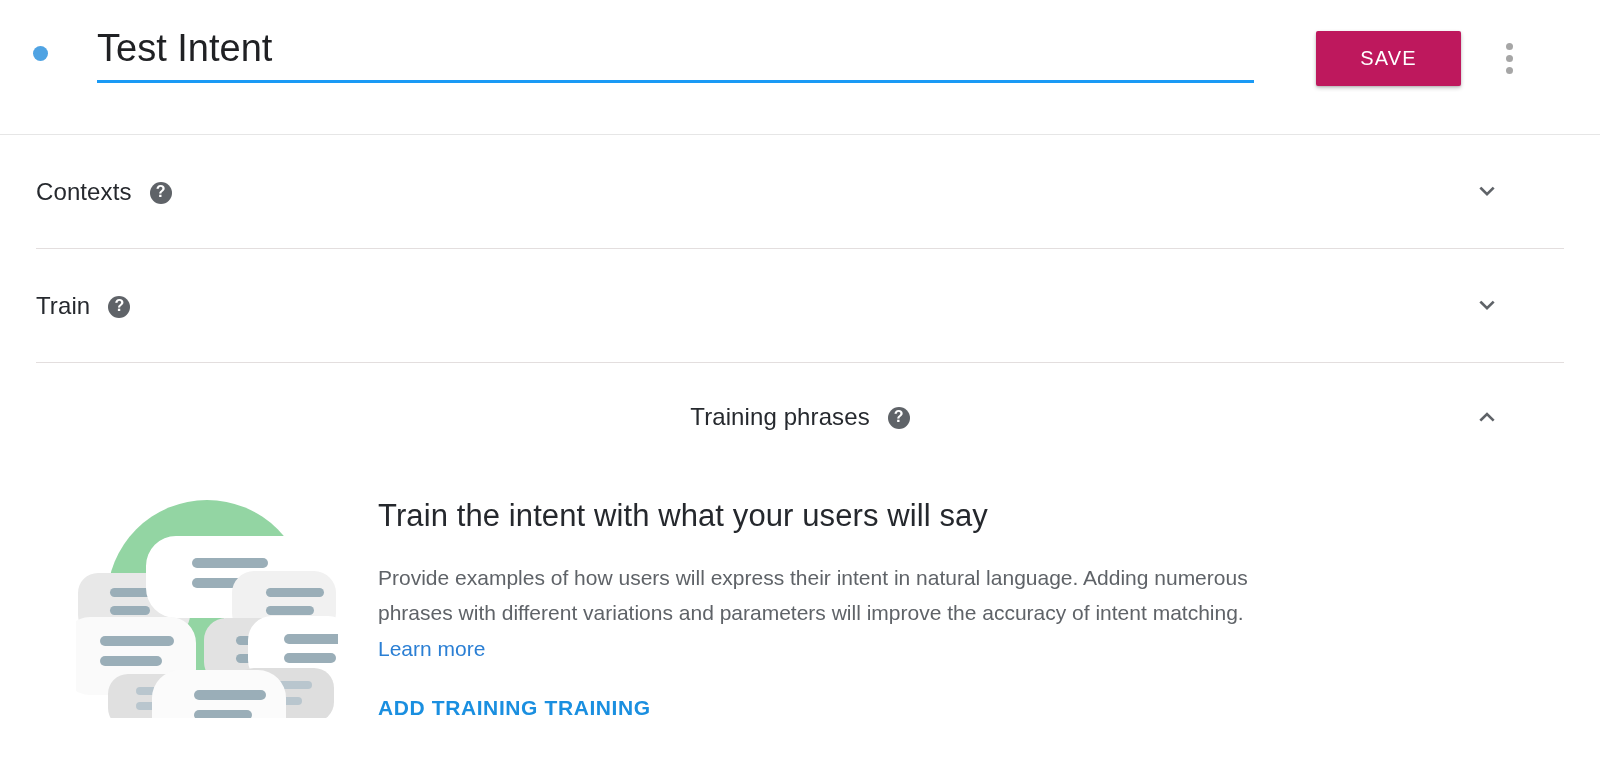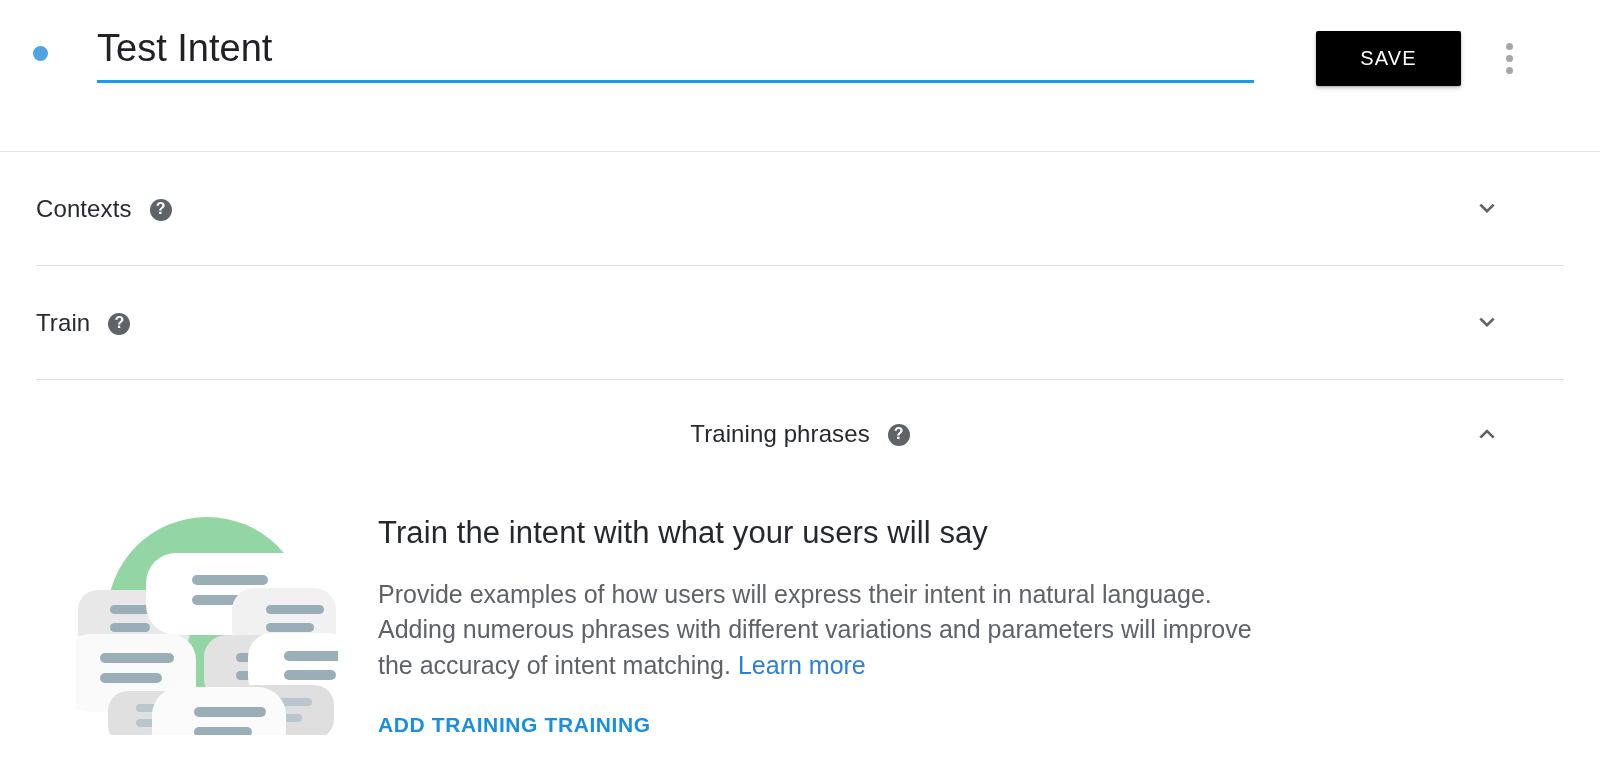--- a/index.html
+++ b/index.html
@@ -18,21 +18,21 @@
   .page {
     position: relative;
     width: 1600px;
     height: 771px;
     background: #ffffff;
   }
 
   
   .header {
     position: relative;
-    height: 152px;
+    height: 135px;
     border-bottom: 1px solid #e6e6e6;
     box-sizing: border-box;
   }
 
   .intent-dot {
     position: absolute;
     left: 33px;
     top: 46px;
     width: 15px;
     height: 15px;
@@ -62,21 +62,21 @@
     border-bottom: 3px solid #1a9af5;
     box-sizing: border-box;
   }
 
   .save-button {
     position: absolute;
     left: 1316px;
     top: 31px;
     width: 145px;
     height: 55px;
-    background: #000000;
+    background: #be185d;
     color: #ffffff;
     border: none;
     border-radius: 2px;
     font-family: "Liberation Sans", sans-serif;
     font-size: 20px;
     font-weight: 400;
     letter-spacing: 1.1px;
     cursor: pointer;
     box-shadow: 0 2px 4px rgba(0,0,0,0.22), 0 1px 2px rgba(0,0,0,0.12);
   }
@@ -181,21 +181,21 @@
 
   .tp-heading {
     font-size: 31px;
     color: #25282d;
     font-weight: 400;
     margin: 0 0 26px 0;
     letter-spacing: 0.1px;
   }
 
   .tp-paragraph {
-    font-size: 25px;
+    font-size: 21px;
     line-height: 35.5px;
     color: #5f6368;
     margin: 0 0 30px 0;
     max-width: 880px;
   }
 
   .learn-more {
     color: #2b7fd4;
     text-decoration: none;
     cursor: pointer;

